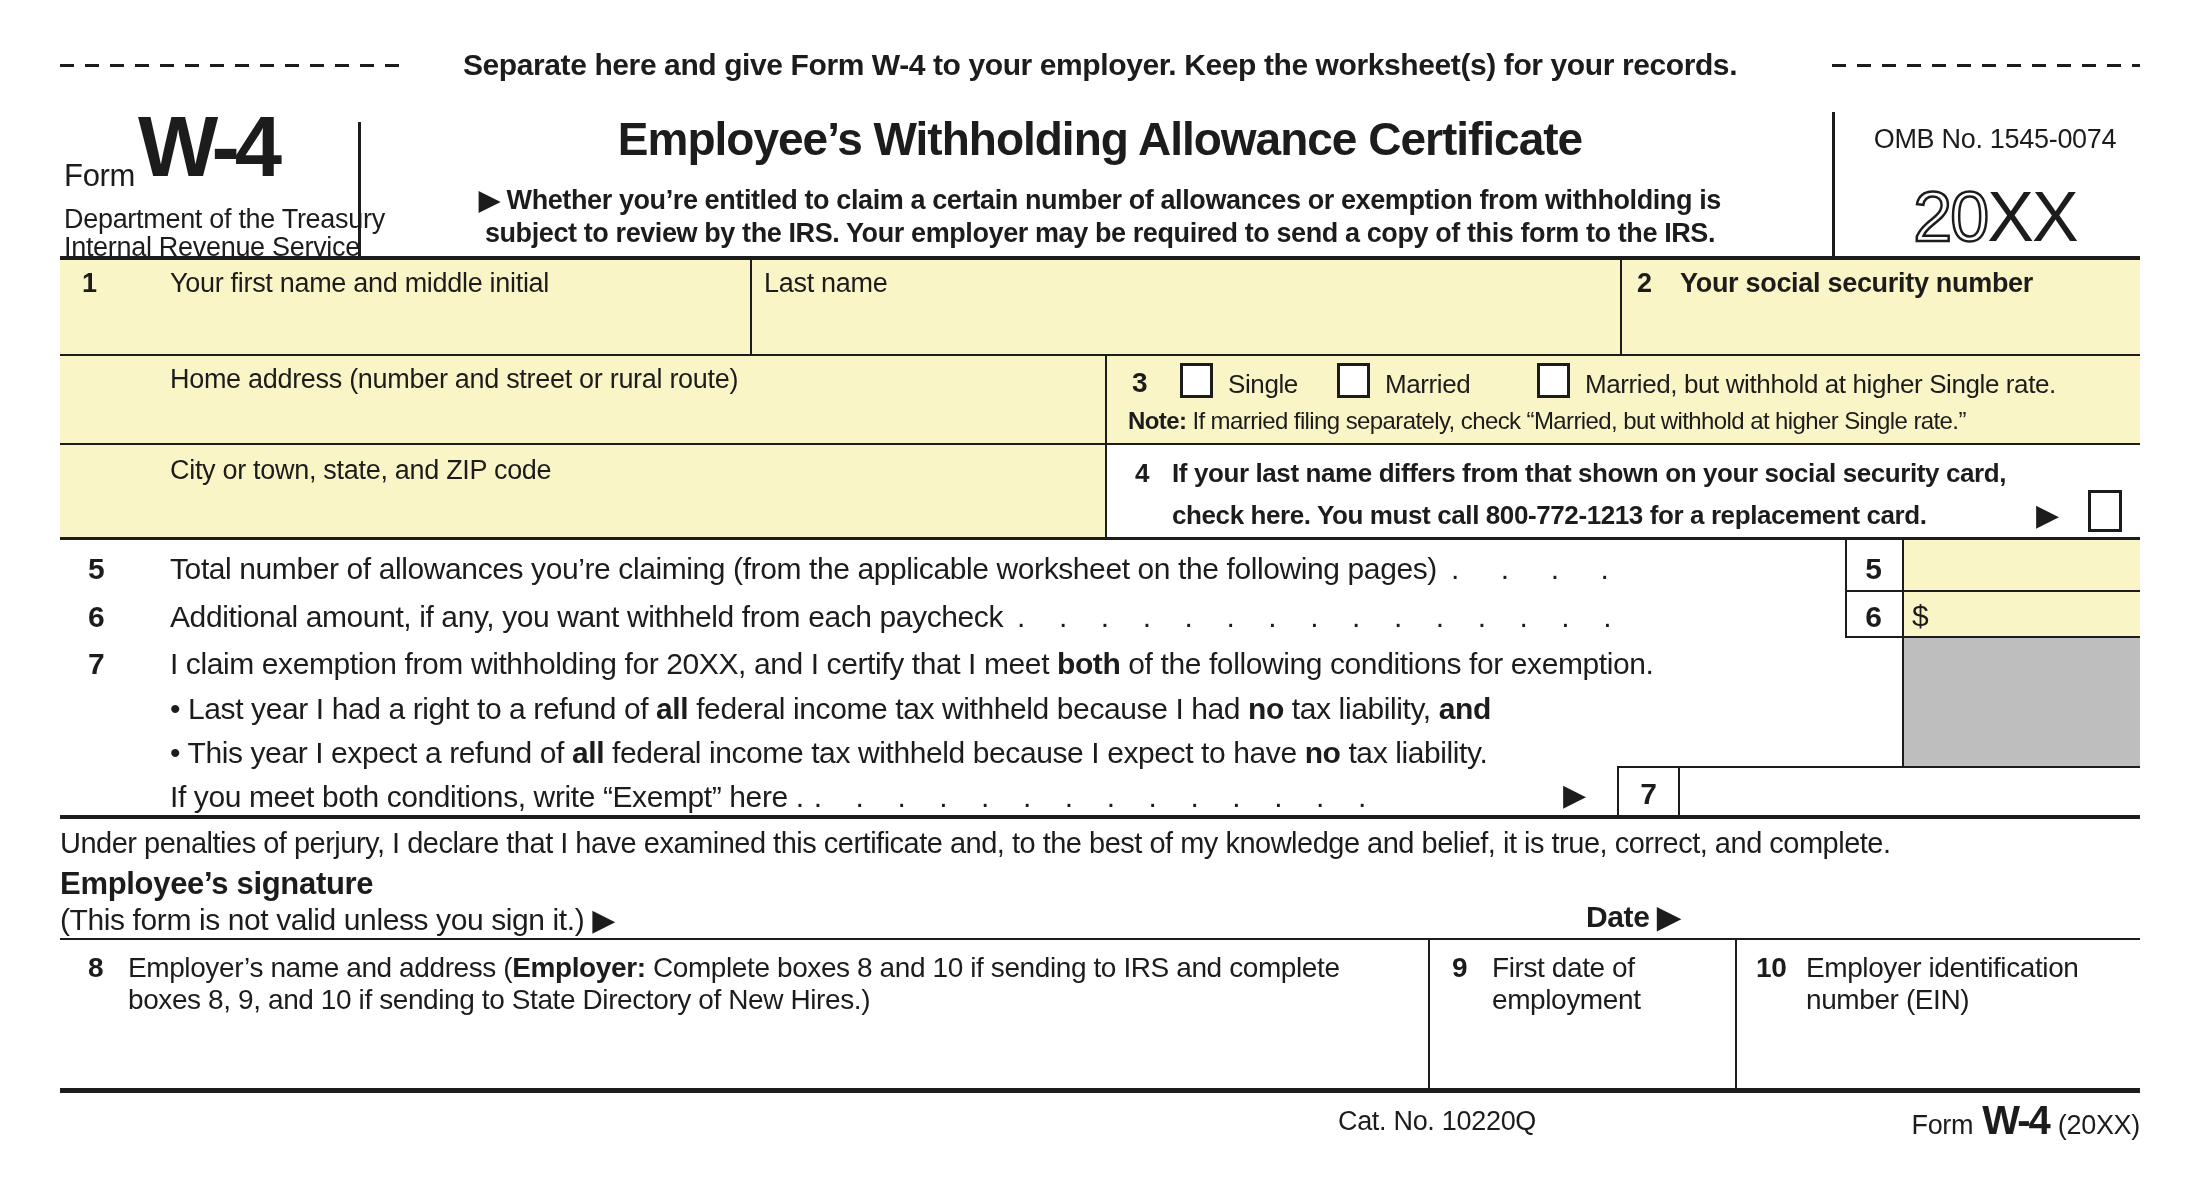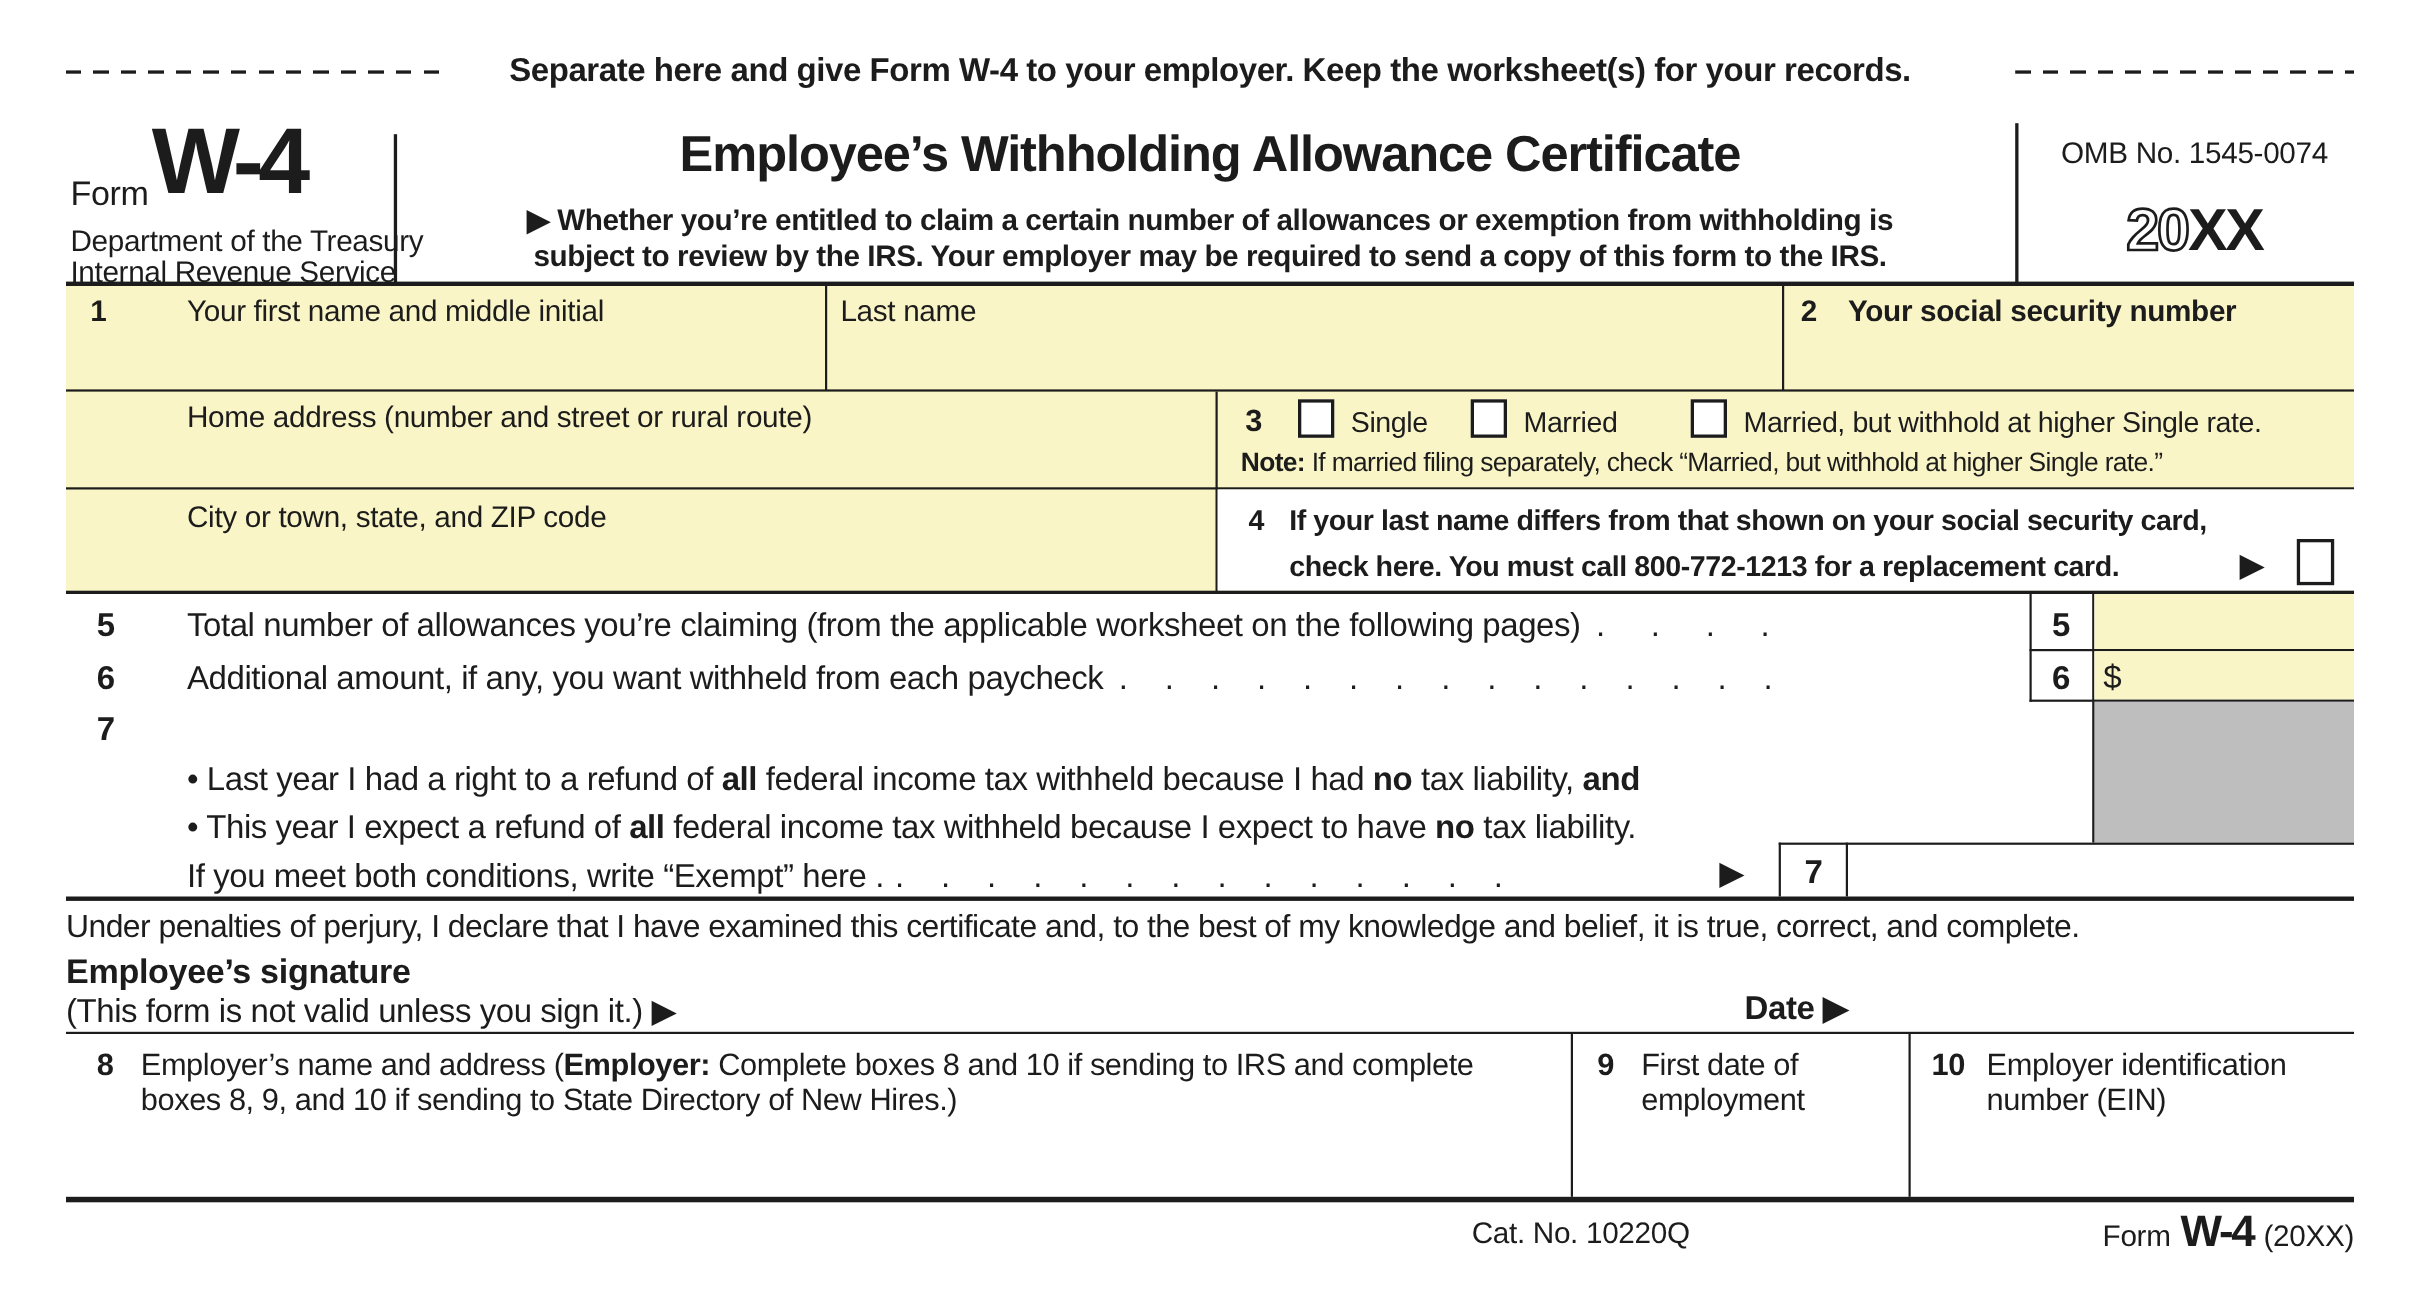--- a/index.html
+++ b/index.html
@@ -19,21 +19,21 @@
   .t44{font-size:46px;letter-spacing:-1px;}
   .t30{font-size:30px;letter-spacing:-0.4px;line-height:1.25;}
   .t29{font-size:29px;letter-spacing:-0.5px;}
   .t28{font-size:28px;letter-spacing:-0.4px;}
   .t275{font-size:27px;letter-spacing:-0.4px;line-height:1.22;}
   .t27{font-size:27px;letter-spacing:-0.3px;}
   .t26{font-size:26px;letter-spacing:-0.4px;}
   .t24{font-size:24px;letter-spacing:-0.6px;}
   .t31{font-size:31px;letter-spacing:-0.3px;}
   .t85{font-size:85px;letter-spacing:-5px;font-weight:bold;line-height:1;}
-  .t66{font-size:54px;letter-spacing:-2px;font-weight:bold;line-height:1;}
+  .t66{font-size:70px;letter-spacing:-2px;font-weight:normal;line-height:1;}
   .outline20{color:#ffffff;-webkit-text-stroke:2.5px var(--ink);}
   .cb{position:absolute;background:#fff;border:3px solid var(--ink);box-sizing:border-box;}
   .yellow{position:absolute;background:var(--hl);}
   .gray{position:absolute;background:var(--shade);}
   .white{position:absolute;background:#ffffff;}
   .nowrap{white-space:nowrap;}
   .dots5{word-spacing:34px;margin-left:14px;}
   .dots6{word-spacing:26px;margin-left:14px;}
   .dots7{word-spacing:26px;margin-left:10px;}
   .inputzone{position:absolute;}
@@ -121,20 +121,21 @@
   <div class="abs t30 nowrap" style="left:170px;top:598px;"><span>Additional amount, if any, you want withheld from each paycheck</span><span class="dots6">. . . . . . . . . . . . . . .</span></div>
   <div class="yellow" style="left:1904px;top:592px;width:236px;height:44px;"></div>
   <div class="abs b t30 ctr" style="left:1845px;top:598px;width:57px;">6</div>
   <div class="abs t30" style="left:1912px;top:597px;">$</div>
   <div class="hl-line" style="left:1845px;top:636px;width:295px;height:2px;"></div>
 
   <div class="gray" style="left:1904px;top:638px;width:236px;height:128px;"></div>
   <div class="hl-line" style="left:1902px;top:638px;width:2px;height:128px;"></div>
 
   <div class="abs b t30" style="left:88px;top:645px;">7</div>
+  <div class="abs t30 nowrap" style="left:170px;top:645px;"><span>I claim exemption from withholding for 20XX, and I certify that I meet </span><span class="b">both</span><span> of the following conditions for exemption.</span></div>
 
   <div class="abs t30 nowrap" style="left:170px;top:690px;"><span>• Last year I had a right to a refund of </span><span class="b">all</span><span> federal income tax withheld because I had </span><span class="b">no</span><span> tax liability, </span><span class="b">and</span></div>
 
   <div class="abs t30 nowrap" style="left:170px;top:734px;"><span>• This year I expect a refund of </span><span class="b">all</span><span> federal income tax withheld because I expect to have </span><span class="b">no</span><span> tax liability.</span></div>
 
   <div class="abs t30 nowrap" style="left:170px;top:778px;"><span>If you meet both conditions, write “Exempt” here .</span><span class="dots7">. . . . . . . . . . . . . .</span></div>
   <div class="abs t30" style="left:1563px;top:776px;">▶</div>
 
   <div class="hl-line" style="left:1617px;top:766px;width:523px;height:2px;"></div>
   <div class="hl-line" style="left:1617px;top:766px;width:2px;height:49px;"></div>

